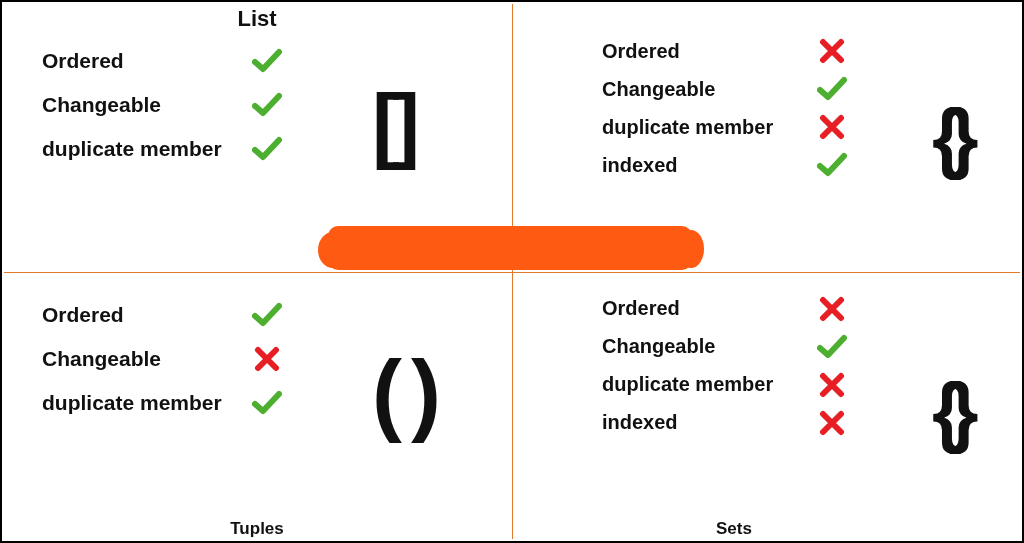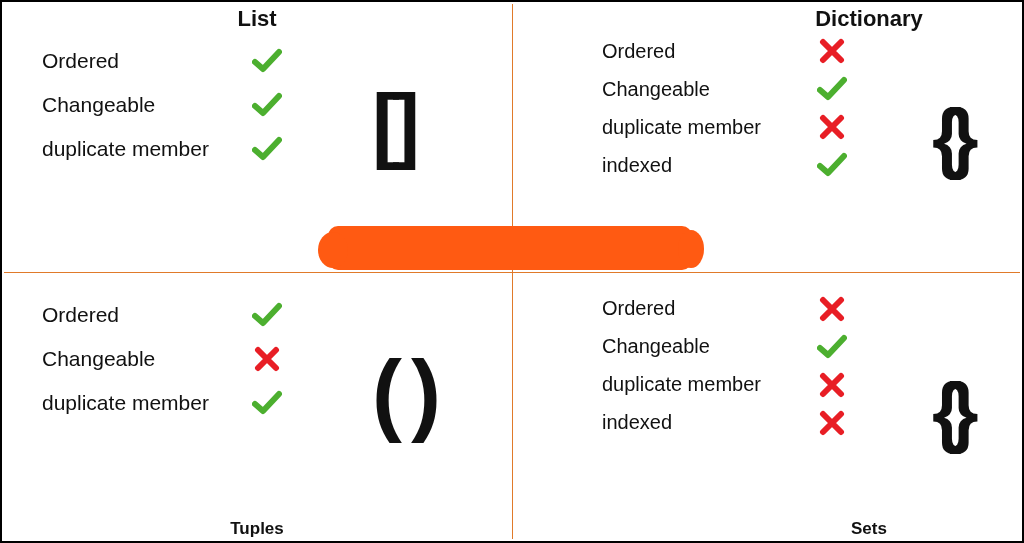--- a/index.html
+++ b/index.html
@@ -3,25 +3,25 @@
 <meta charset="utf-8">
 <style>
   * { box-sizing: border-box; margin: 0; padding: 0; }
   html, body { width: 1024px; height: 543px; font-family: Arial, Helvetica, sans-serif; background: #fff; color: #111; position: relative; overflow: hidden; }
   .frame { position: absolute; top: 0; left: 0; width: 1024px; height: 543px; border: 2px solid #000; }
   .grid { position: absolute; top: 0; left: 0; width: 100%; height: 100%; display: grid; grid-template-columns: 1fr 1fr; grid-template-rows: 1fr 1fr; }
   .quad { position: relative; padding: 18px 28px 10px 40px; }
   .title-top { position: absolute; top: 4px; left: 0; right: 0; text-align: center; font-weight: 700; font-size: 22px; }
   .title-top.shift { left: 40%; right: 0; text-align: center; }
   .title-bottom { position: absolute; bottom: 2px; left: 0; right: 0; text-align: center; font-weight: 700; font-size: 17px; }
-  .title-bottom.shift { left: 40%; right: 0; text-align: center; }
+  .title-bottom.shift { left: 40%; right: 0; text-align: left; }
   .rows { position: absolute; top: 46px; left: 40px; display: flex; flex-direction: column; gap: 18px; }
   .rows.tight { top: 36px; gap: 12px; }
   .row { display: flex; align-items: center; }
-  .lbl { width: 210px; font-size: 21px; font-weight: 400; }
+  .lbl { width: 210px; font-size: 21px; font-weight: 700; }
   .narrow .lbl { width: 215px; font-size: 20px; }
   .icn { width: 30px; height: 26px; display: flex; align-items: center; justify-content: center; }
   .glyph { position: absolute; font-size: 84px; font-weight: 800; line-height: 1; font-family: "Segoe UI", Arial, sans-serif; letter-spacing: -8px; }
   .glyph.curly { font-size: 78px; letter-spacing: -14px; }
   .q1 .glyph { top: 80px; left: 370px; }
   .q2 .glyph { top: 96px; left: 420px; }
   .q3 .glyph { top: 76px; left: 370px; font-size: 90px; }
   .q4 .glyph { top: 100px; left: 420px; }
   
   .hline { position: absolute; left: 2px; right: 2px; top: 50%; height: 1px; background: #e07a2a; }
@@ -68,21 +68,20 @@
               <svg width="30" height="26" viewBox="0 0 30 26">
                 <path d="M3 14 L11 21 L27 4" fill="none" stroke="#4caf2f" stroke-width="6" stroke-linecap="round" stroke-linejoin="round"></path>
               </svg>
             </span>
         </div>
       </div>
       <div class="glyph">[]</div>
     </div>
 
     <div class="quad q2 narrow">
-      <div class="title-top shift">Dictionary</div>
       <div class="rows tight" style="left:90px;">
         <div class="row">
           <span class="lbl">Ordered</span>
           <span class="icn">
               <svg width="26" height="26" viewBox="0 0 26 26">
                 <path d="M4 4 L22 22 M22 4 L4 22" fill="none" stroke="#e81e25" stroke-width="6" stroke-linecap="round"></path>
               </svg>
             </span>
         </div>
         <div class="row">

